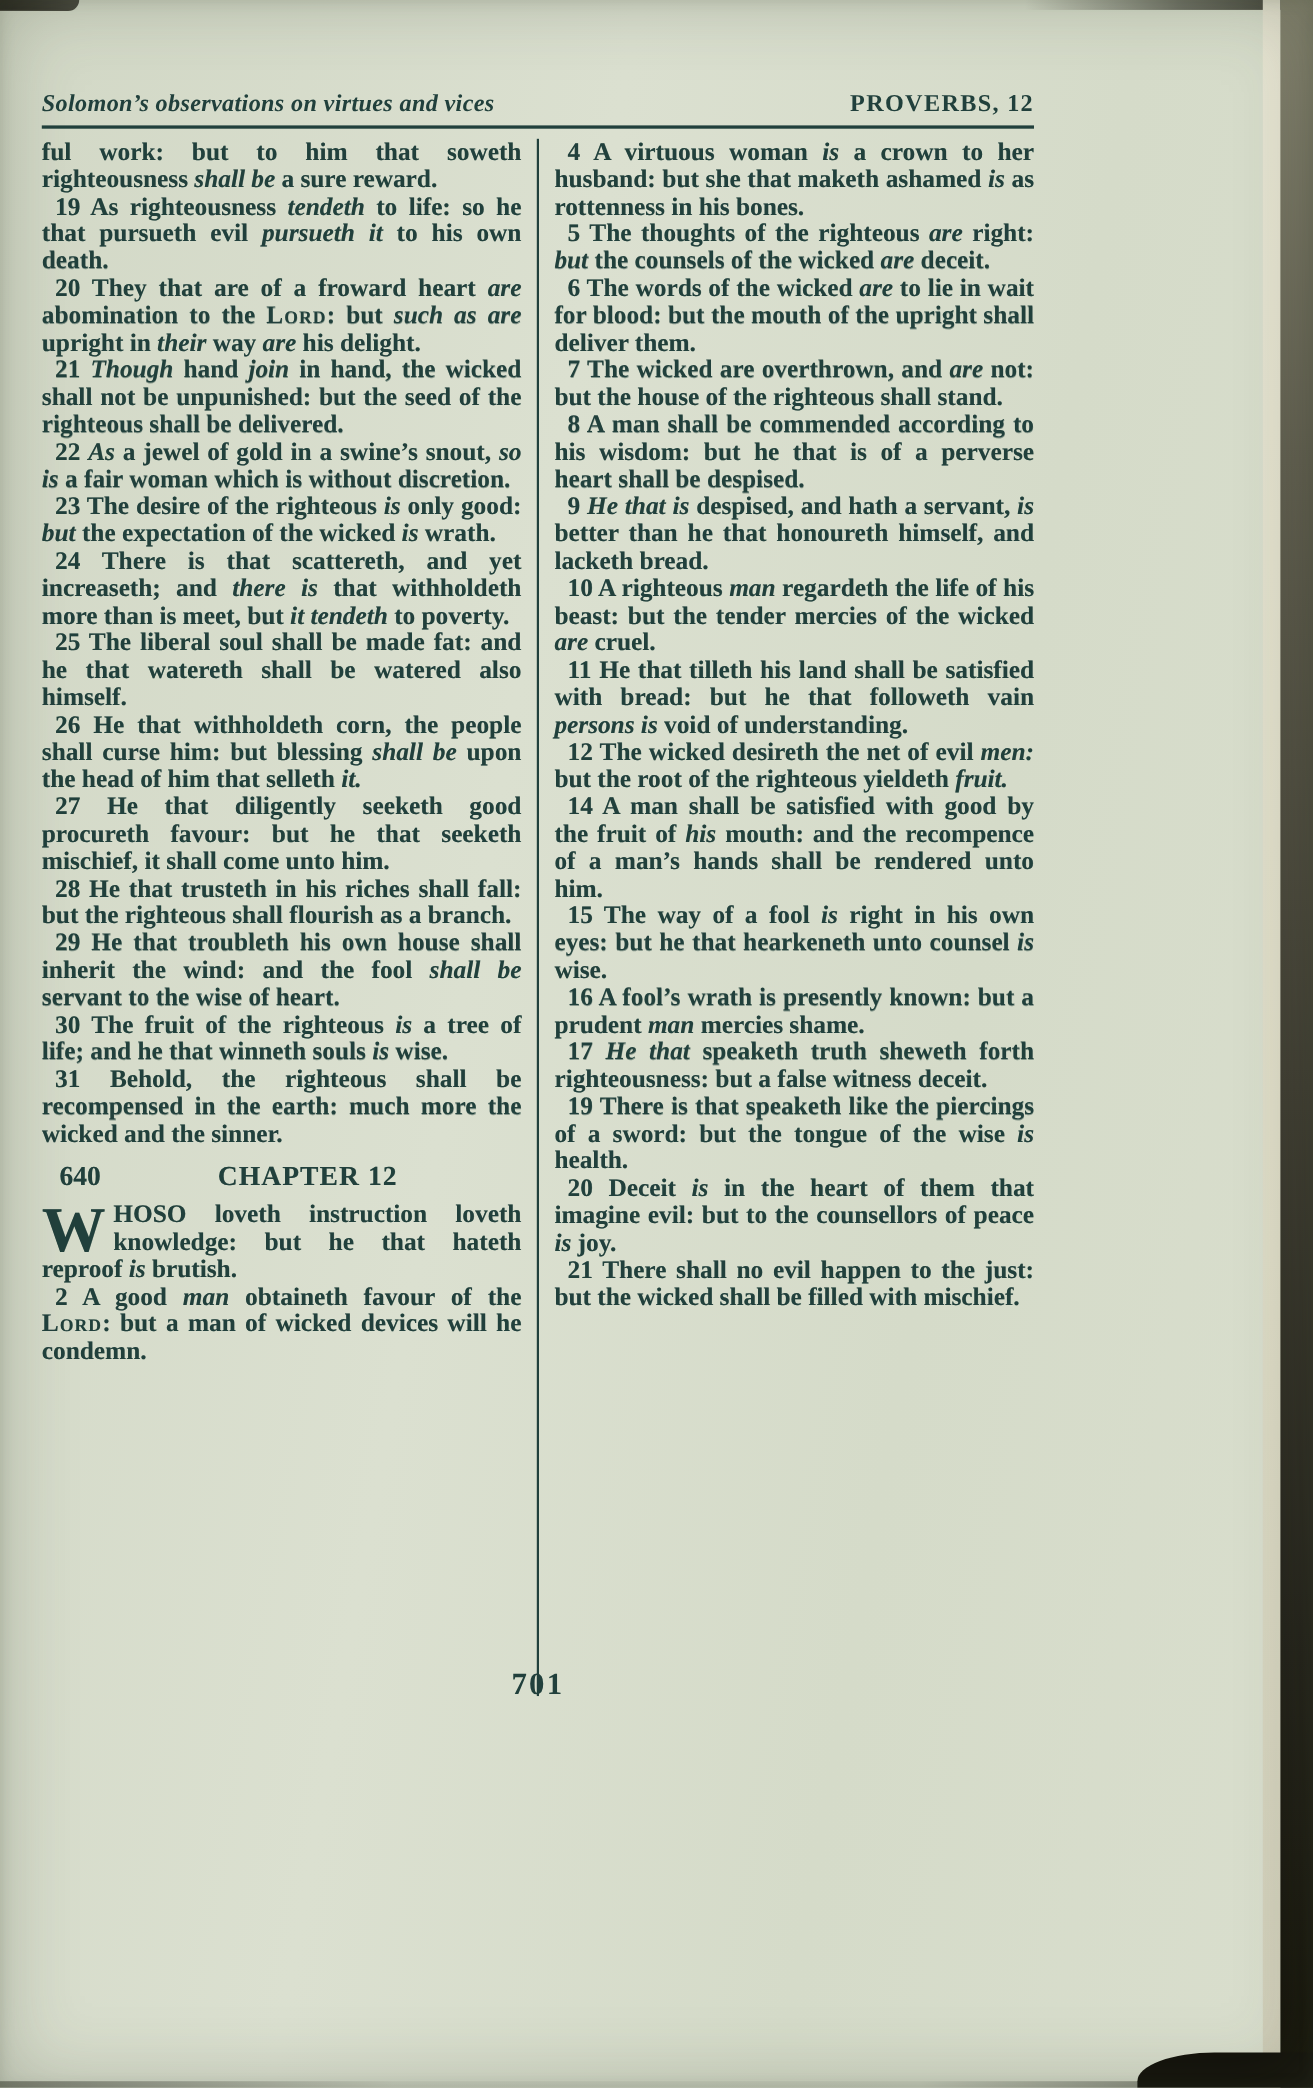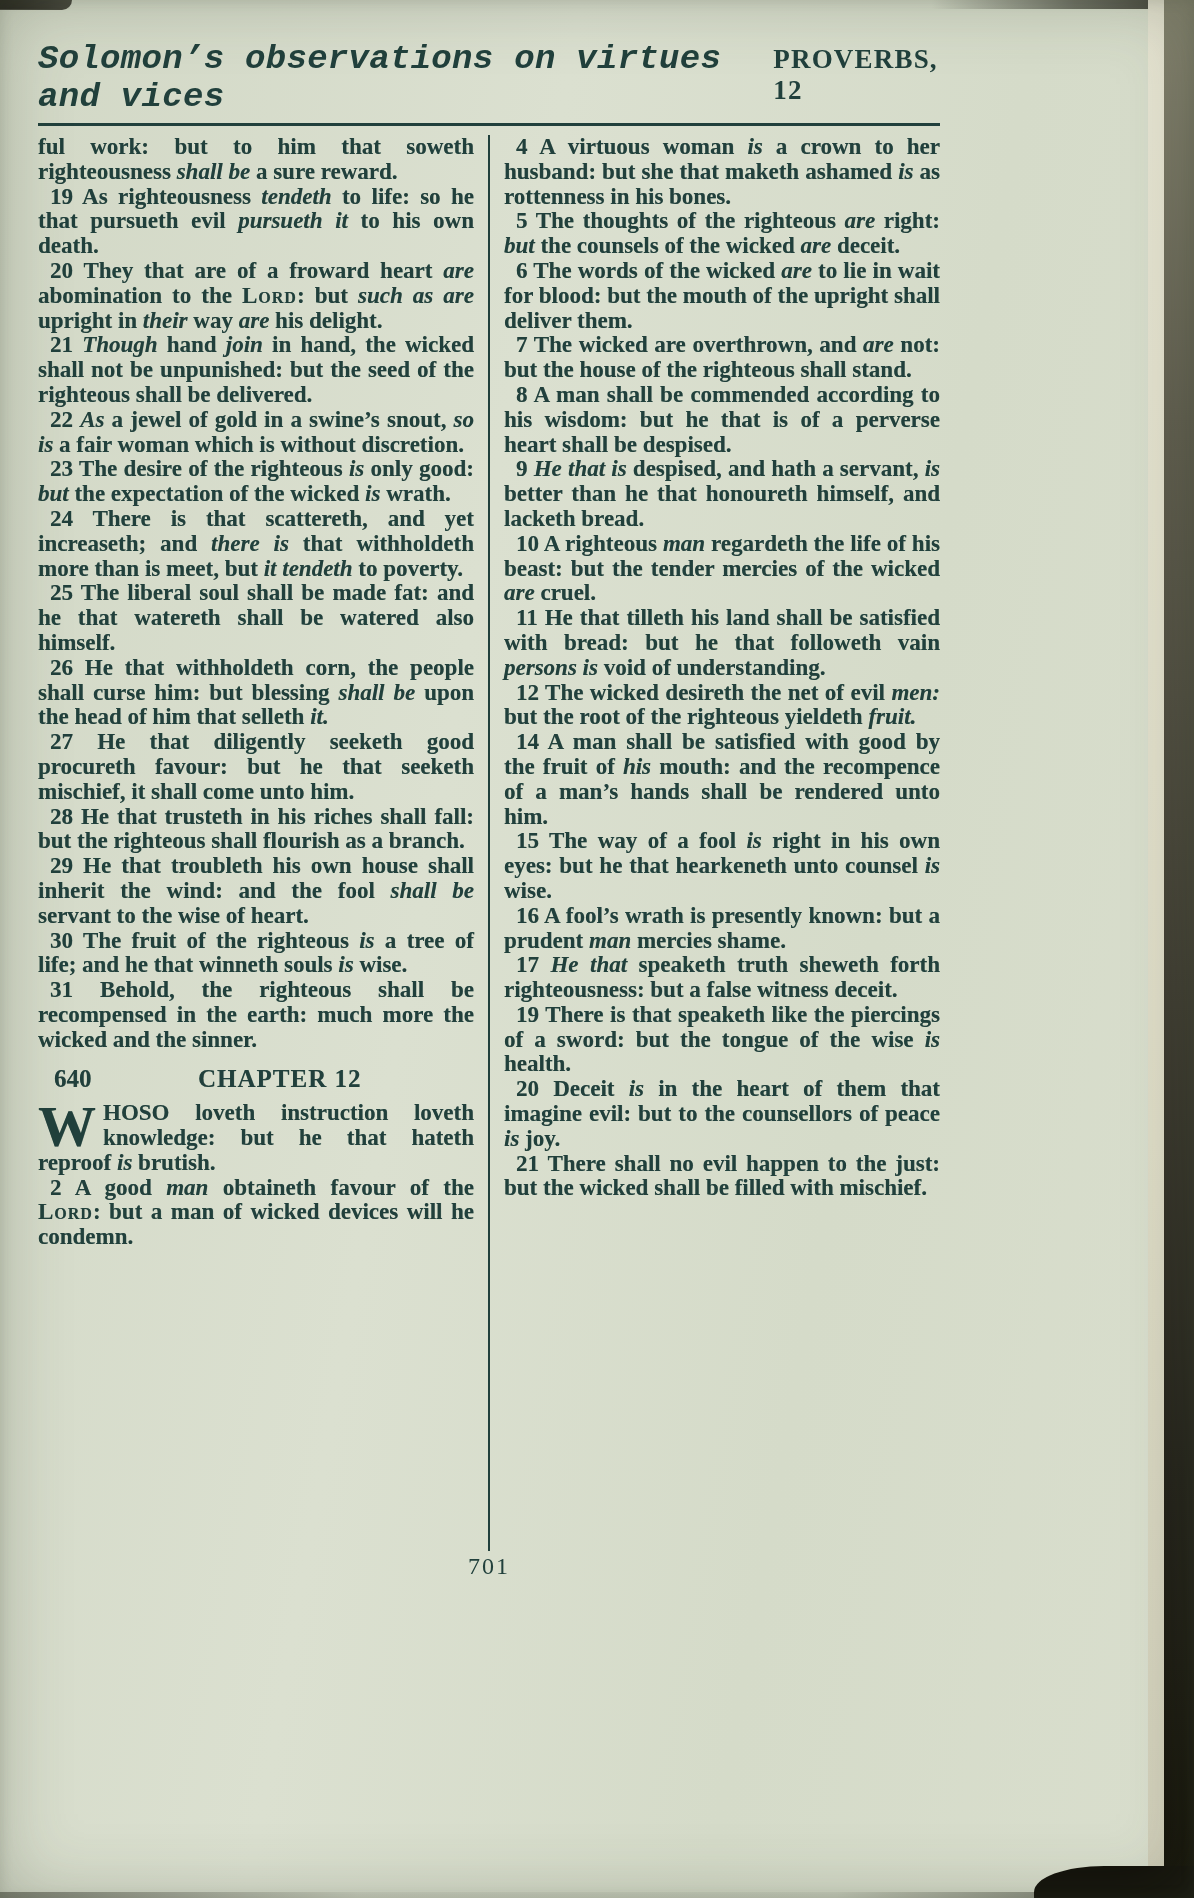--- a/index.html
+++ b/index.html
@@ -52,24 +52,24 @@
     background:linear-gradient(to right,rgba(25,25,17,.45),rgba(25,25,17,.05) 30%,rgba(25,25,17,.05) 70%,rgba(25,25,17,.6));
   }
 
   .content{
     position:absolute;left:38px;top:40px;width:902px;color:var(--ink);
   }
   .header{
     display:flex;justify-content:space-between;align-items:baseline;
   }
   .header-left{
-    font-style:italic;font-weight:700;font-size:34px;letter-spacing:.3px;font-family:Liberation Mono, monospace;
+    font-style:italic;font-weight:700;font-size:22px;letter-spacing:.3px;
   }
   .header-right{
-    font-weight:700;font-size:27px;letter-spacing:1.2px;
+    font-weight:700;font-size:22px;letter-spacing:1.2px;margin-top:41px;
   }
   .header-rule{height:3px;background:var(--ink);margin-top:7px;}
 
   .columns{
     display:flex;margin-top:9px;height:1416px;overflow:hidden;position:relative;
   }
   .col{
     width:436px;
     text-align:justify;
     font-size:23px;line-height:24.8px;font-weight:700;
@@ -92,22 +92,22 @@
   }
   .ch-num{flex:0 0 auto;padding-right:70px;}
   .ch-title{flex:1;text-align:center;letter-spacing:1px;padding-right:60px;}
 
   .dropcap-p{text-indent:0;}
   .dropcap{
     float:left;font-size:58px;line-height:46px;font-weight:700;
     padding:3px 7px 0 0;
   }
   .page-number{
-    position:absolute;left:0;top:1513px;width:902px;
-    text-align:center;font-size:24px;font-weight:400;color:var(--ink);
+    position:absolute;left:0;top:1476px;width:902px;
+    text-align:center;font-size:28px;font-weight:700;color:var(--ink);
     letter-spacing:2px;
   }
 </style>
 </head>
 <body>
 
 <div class="page">
   <div class="edge-top"></div>
   <div class="smudge-tl"></div>
   <div class="edge-paper"></div>

